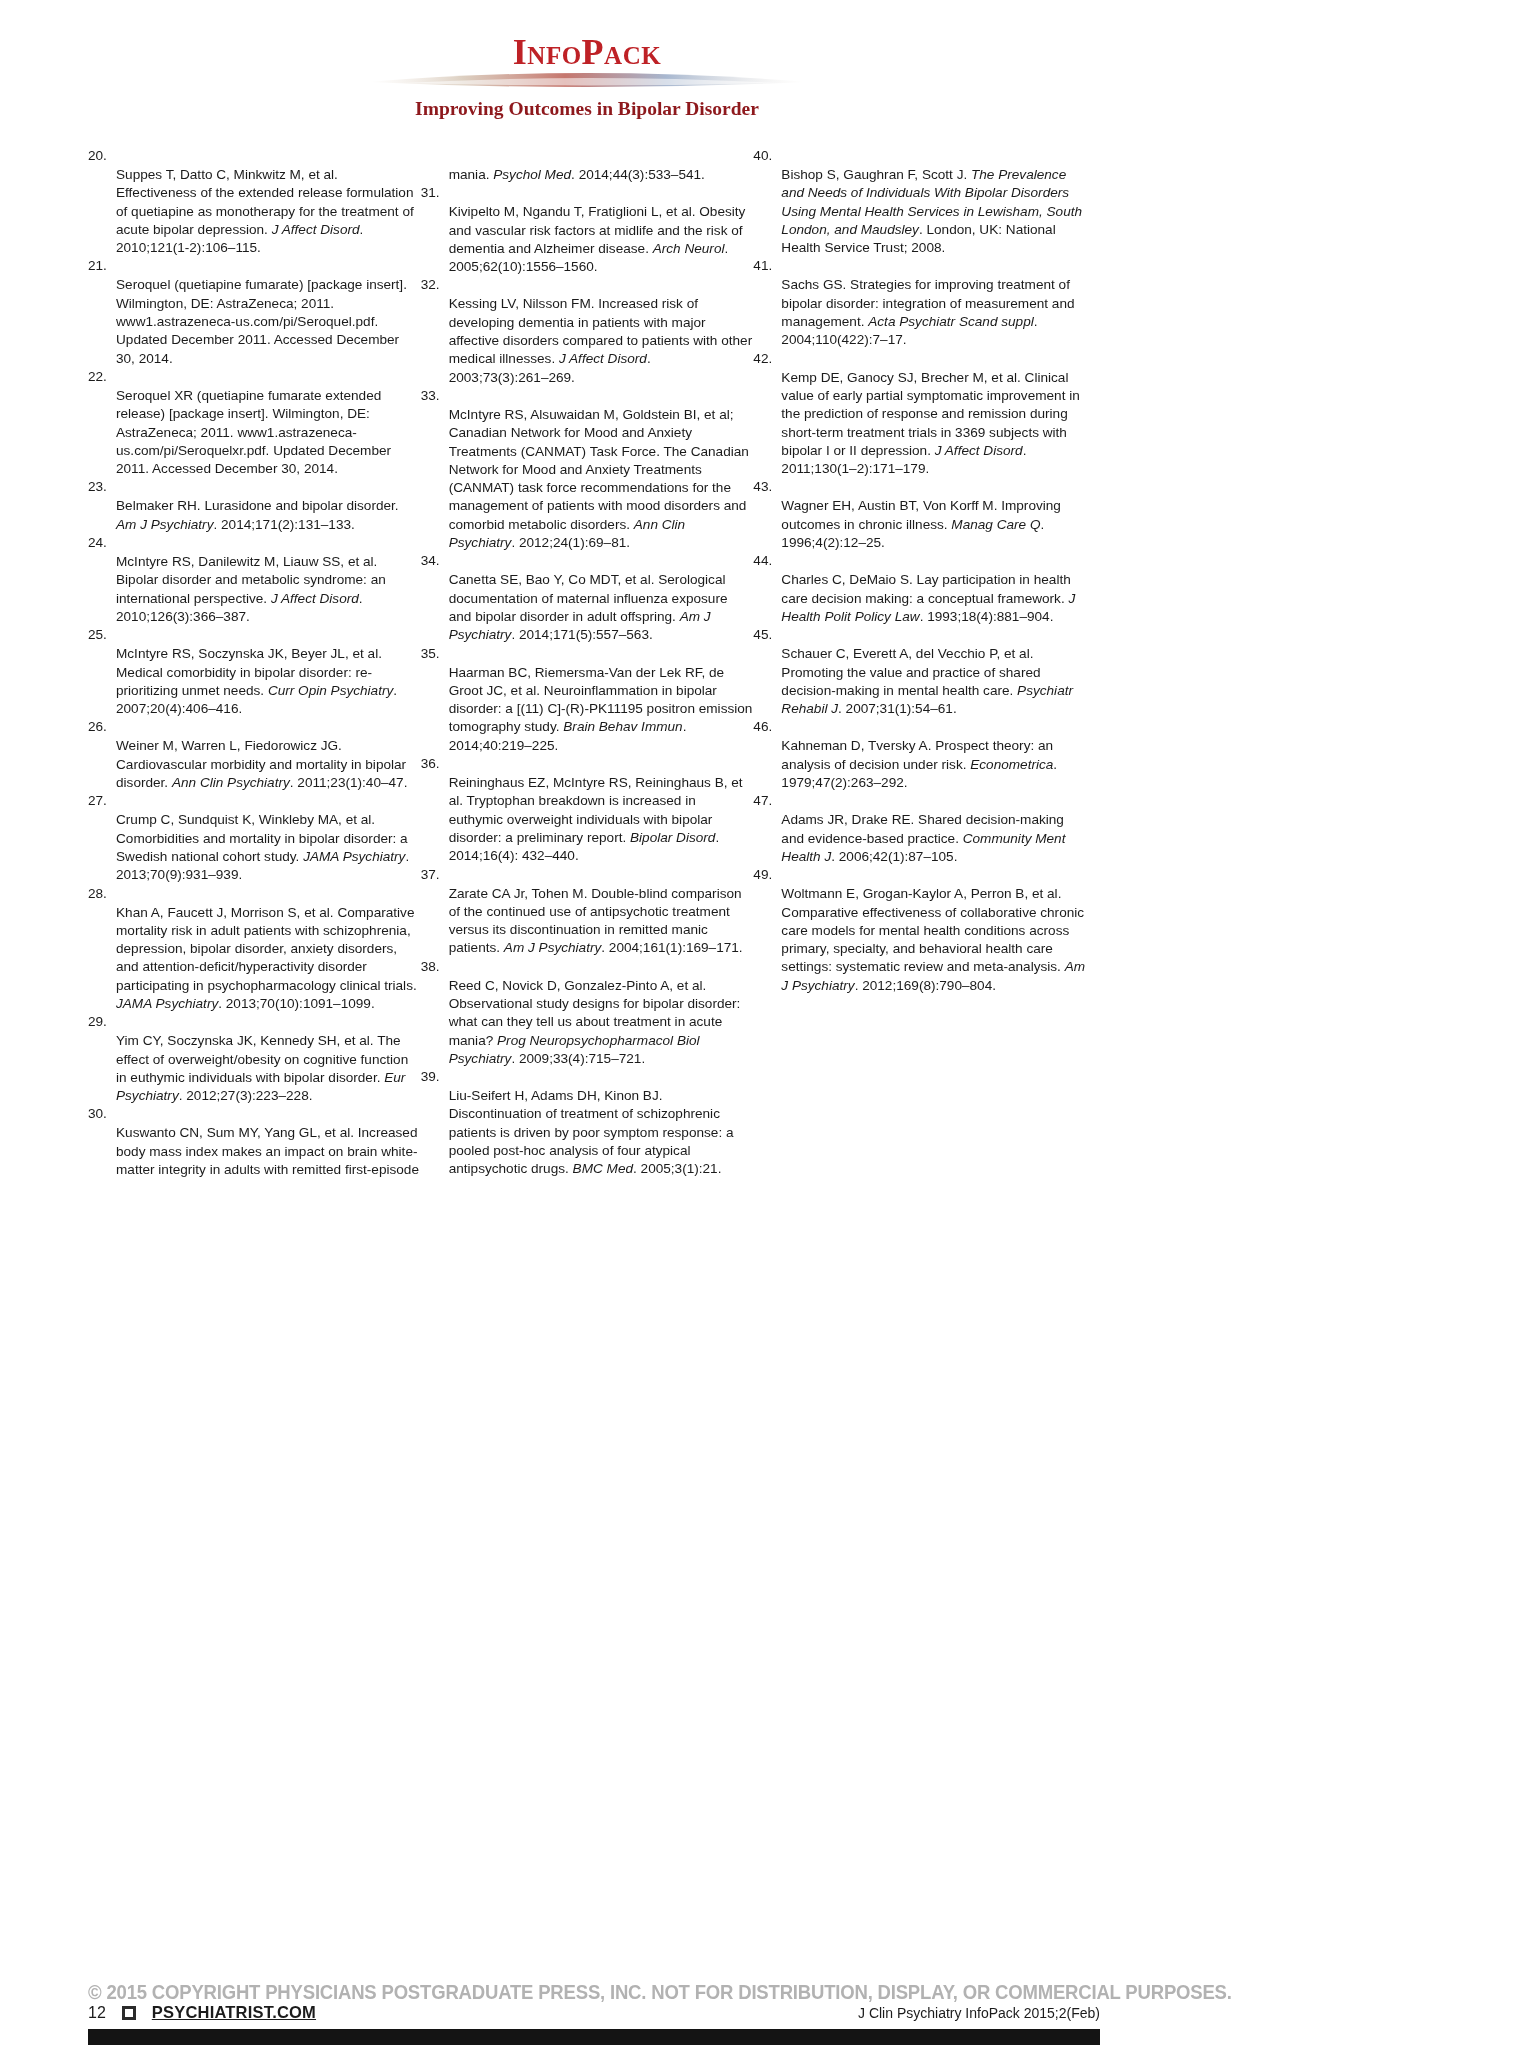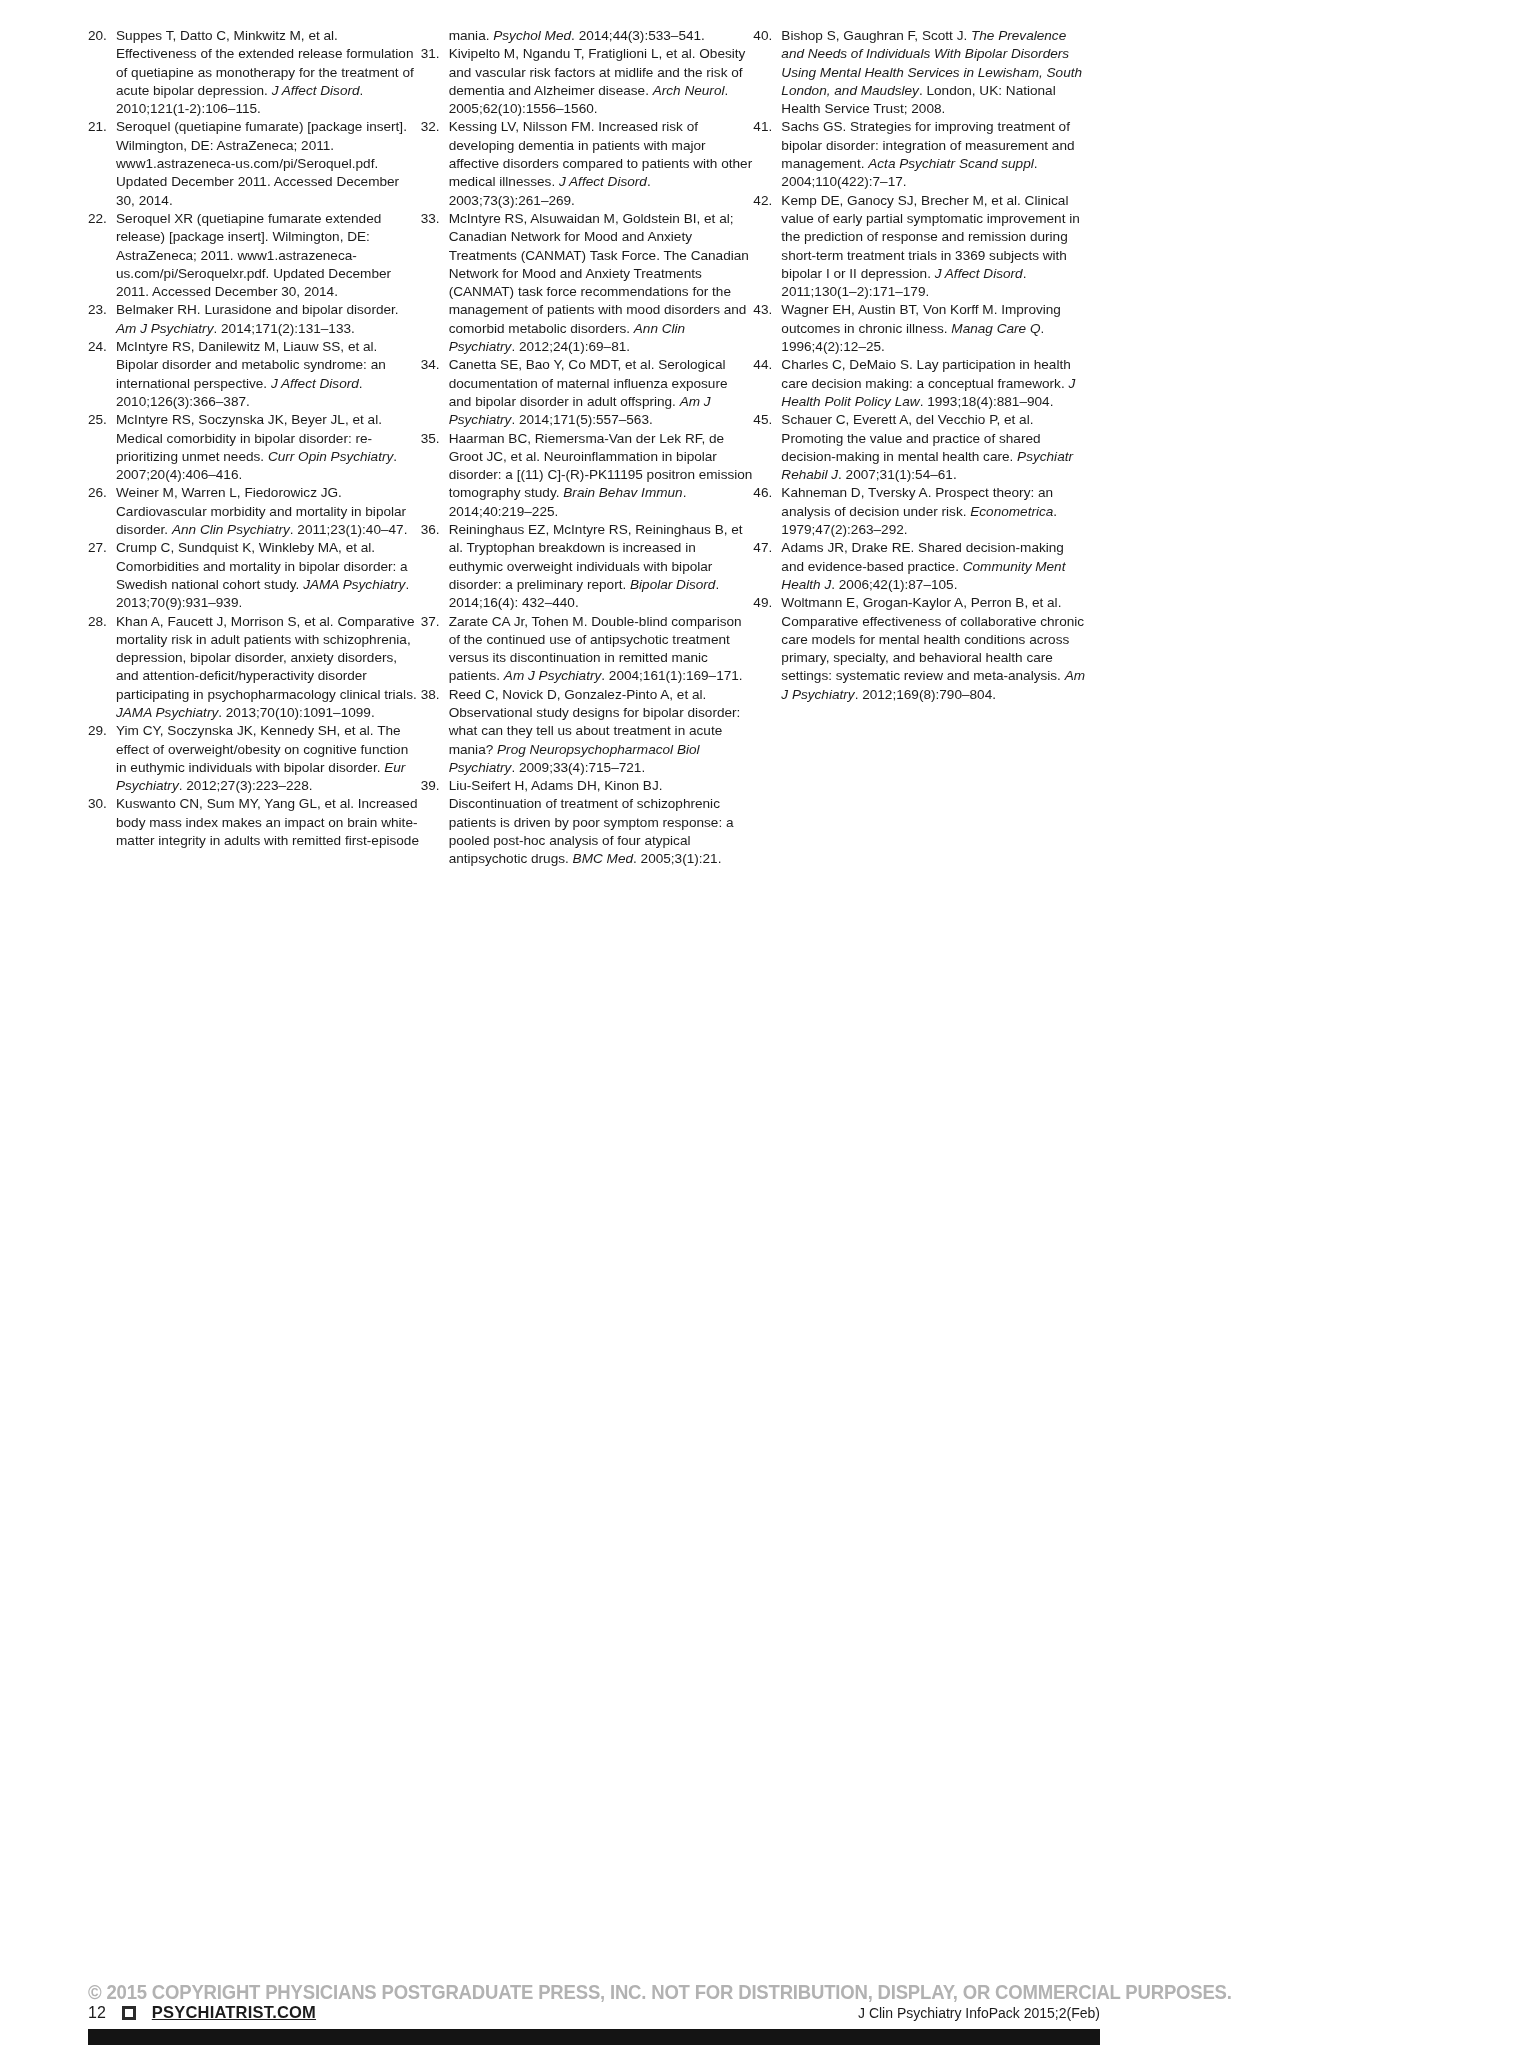--- a/index.html
+++ b/index.html
@@ -16,21 +16,21 @@
   }
   .swoosh{display:block;margin:1px auto 0;}
   .subtitle{
     font-family:"Liberation Serif",serif;font-weight:bold;font-size:19.5px;
     color:#8e191d;margin-top:5px;
   }
   .refs{display:flex;margin-top:27px;text-align:left;}
   .col{flex:1 1 0;font-size:13.6px;line-height:18.3px;}
   .ref{display:flex;}
   .ref-num{flex:0 0 28px;width:28px;}
-  .ref-text{flex:1;}
+  .ref-text{flex:1;margin-top:19px;}
   .ref-text i{font-style:italic;}
   .watermark{
     position:absolute;left:88px;top:1981px;width:1100px;
     font-weight:bold;font-size:19.5px;color:#b2b2b2;letter-spacing:-.2px;
     white-space:nowrap;transform:scaleX(.95);transform-origin:left center;
   }
   .footer-row{
     position:absolute;left:88px;top:2003px;width:1012px;
     display:flex;align-items:center;font-size:16.5px;
   }
@@ -40,20 +40,37 @@
   .site{font-weight:bold;letter-spacing:.2px;text-decoration:underline;}
   .footer-right{margin-left:auto;font-size:14px;}
   .bar{position:absolute;left:88px;top:2029px;width:1012px;height:16px;background:#141414;}
 </style>
 </head>
 <body>
 
 <div class="page">
   <div class="content">
 
+    <div class="header">
+      <div class="logo">InfoPack</div>
+      <svg class="swoosh" width="440" height="22" viewBox="0 0 440 22">
+        <defs>
+          <linearGradient id="sw1" x1="0" y1="0" x2="1" y2="0">
+            <stop offset="0" stop-color="#e8e0d6" stop-opacity="0"></stop>
+            <stop offset="0.22" stop-color="#cbb7a2" stop-opacity="0.9"></stop>
+            <stop offset="0.45" stop-color="#b2493d"></stop>
+            <stop offset="0.68" stop-color="#8ba0c0"></stop>
+            <stop offset="1" stop-color="#e8e0d6" stop-opacity="0"></stop>
+          </linearGradient>
+        </defs>
+        <path d="M0,11 Q220,-7 440,11 Q220,21 0,11 Z" fill="url(#sw1)" opacity="0.75"></path>
+        <path d="M35,12 Q220,2 410,12 Q220,17 35,12 Z" fill="#ffffff" opacity="0.55"></path>
+      </svg>
+      <div class="subtitle">Improving Outcomes in Bipolar Disorder</div>
+    </div>
 
     <div class="refs">
       <div class="col">
           <div class="ref">
             <span class="ref-num">20.</span>
             <span class="ref-text">Suppes T, Datto C, Minkwitz M, et al. Effectiveness of the extended release formulation of quetiapine as monotherapy for the treatment of acute bipolar depression. <i>J Affect Disord</i>. 2010;121(1-2):106–115.</span>
           </div>
           <div class="ref">
             <span class="ref-num">21.</span>
             <span class="ref-text">Seroquel (quetiapine fumarate) [package insert]. Wilmington, DE: AstraZeneca; 2011. www1.astrazeneca-us.com/pi/Seroquel.pdf. Updated December 2011. Accessed December 30, 2014.</span>

